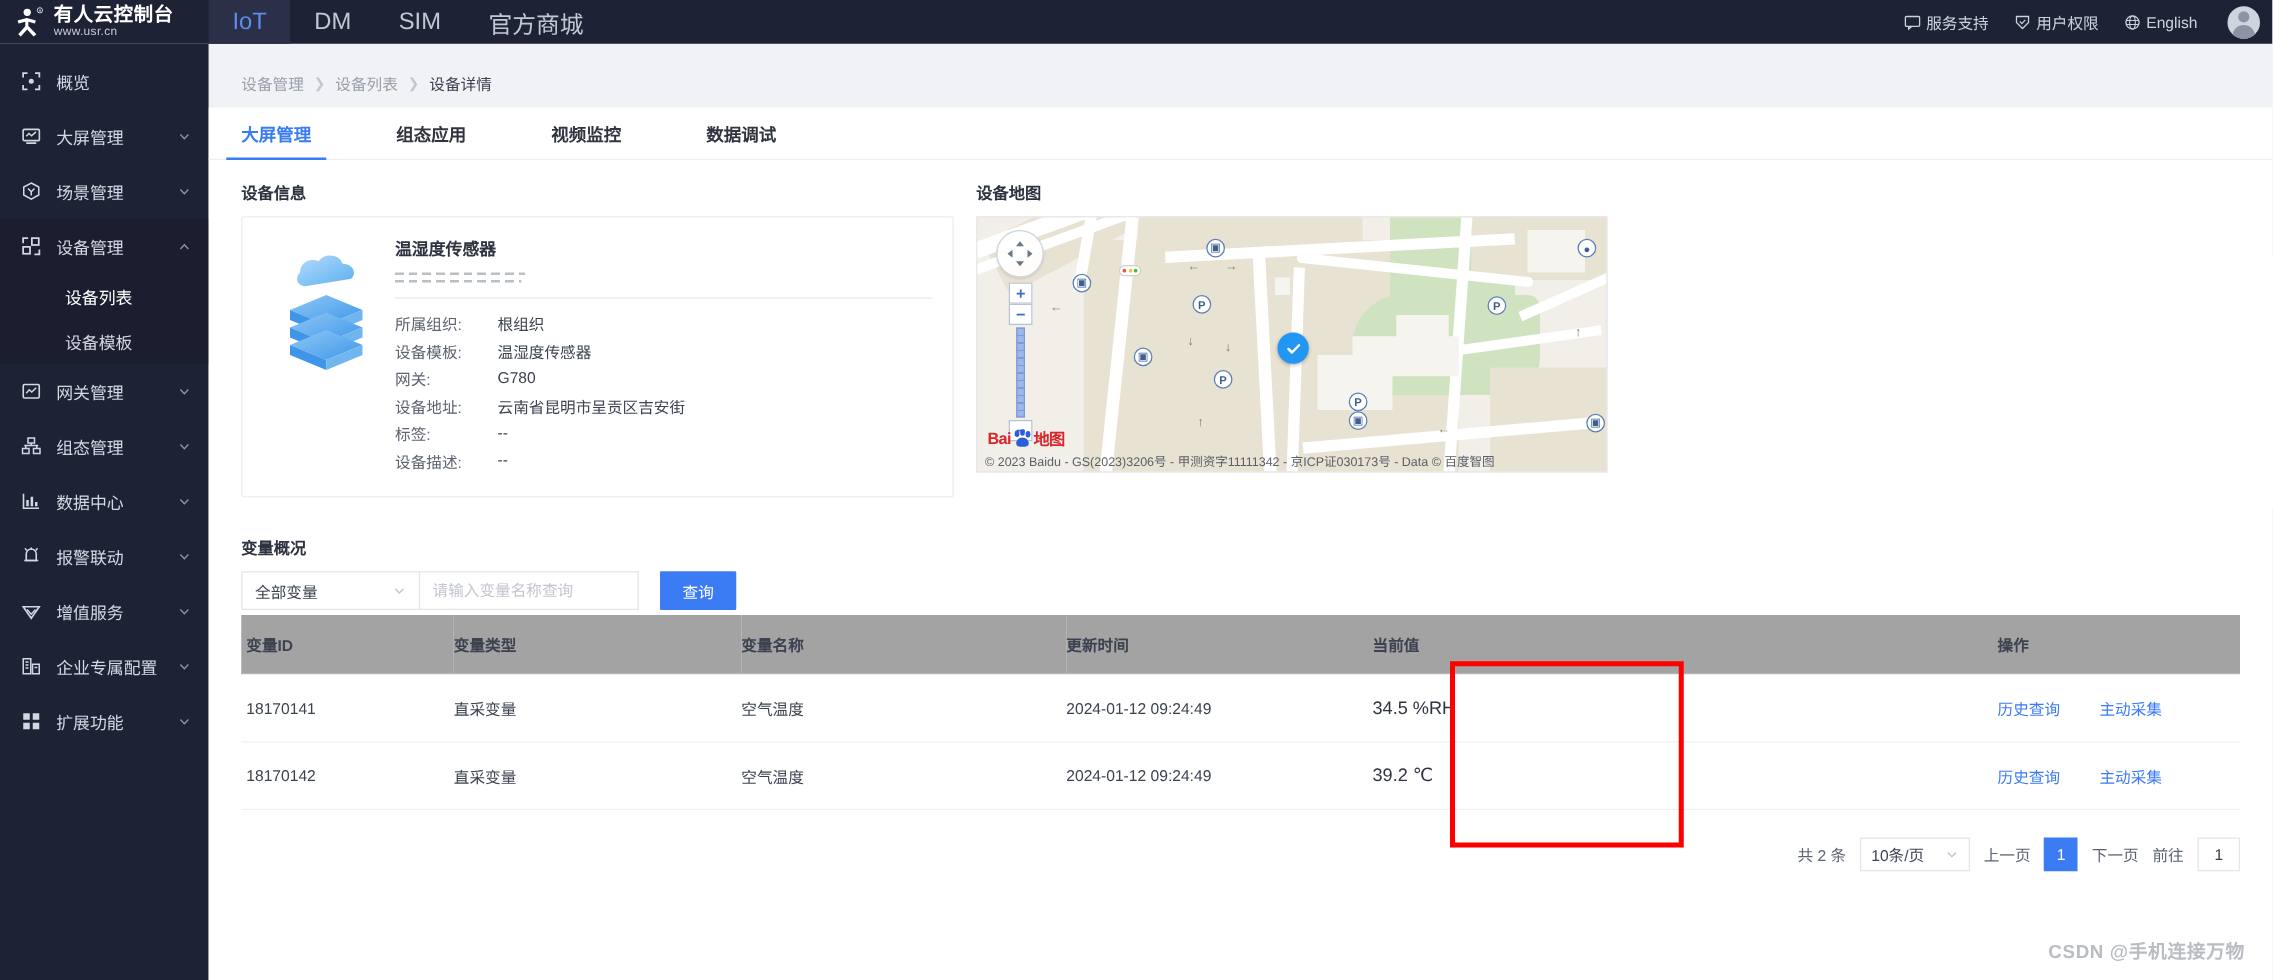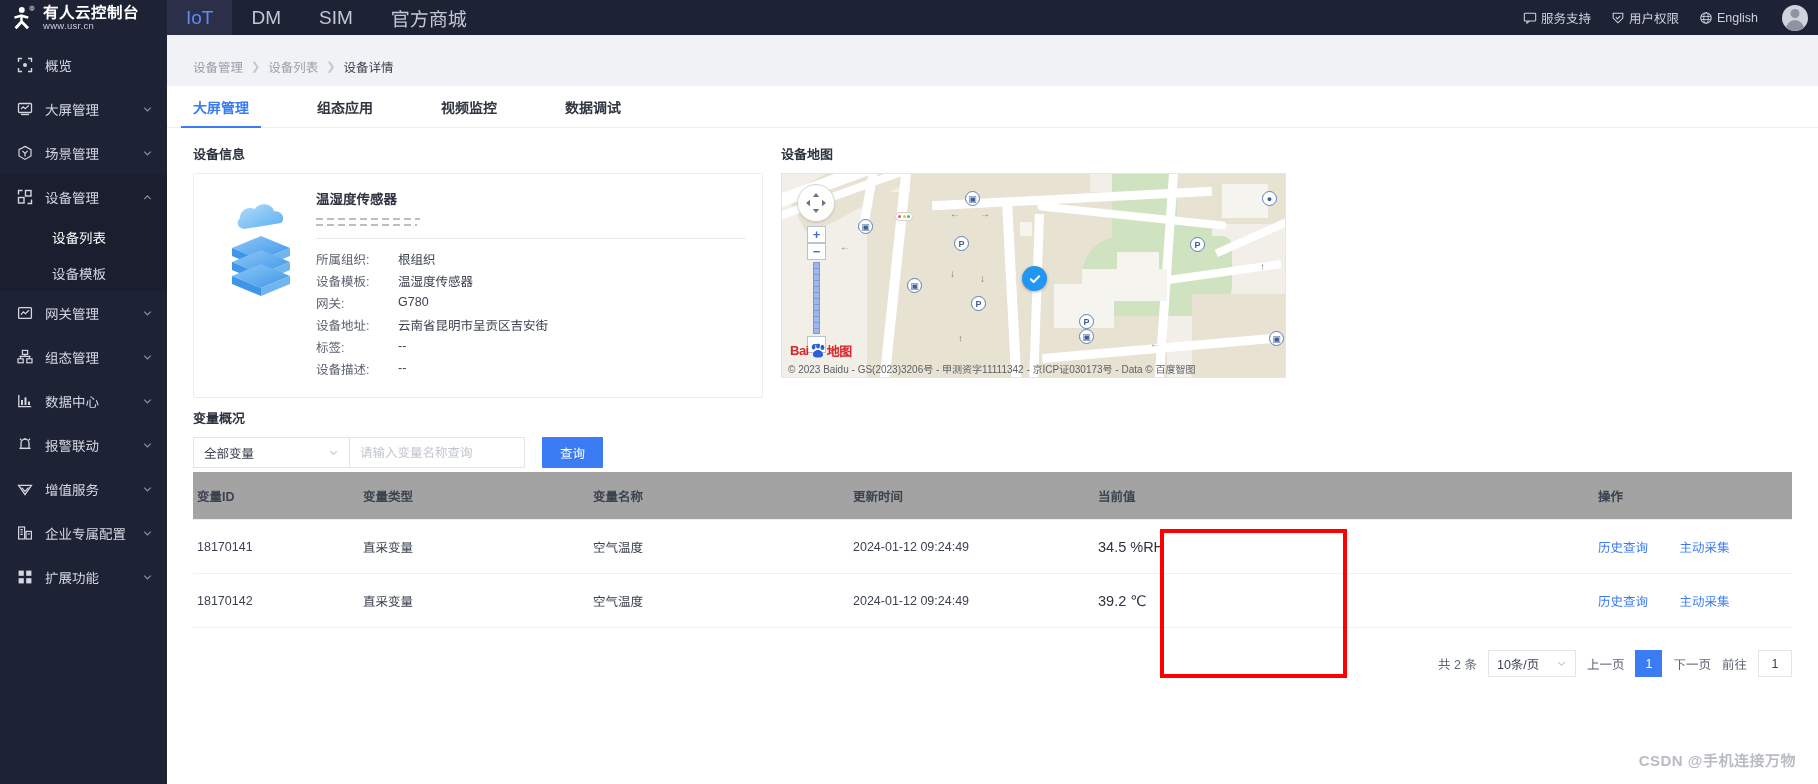--- a/index.html
+++ b/index.html
@@ -199,21 +199,21 @@
   .bd-red { color: #d8262c; letter-spacing: -.5px; }
   .bd-paw { width: 16px; height: 16px; margin: 0 1px; }
   .attrib {
     position: absolute; left: 6px; bottom: 1px; right: 4px;
     font-size: 10px; color: #5a5f66; white-space: nowrap;
   }
 
   
   .filters { display: flex; align-items: center; gap: 0; margin-bottom: 4px; }
   .select {
-    width: 157px; height: 31px; border: 1px solid #e2e5ea; background: #fff;
+    width: 143px; height: 31px; border: 1px solid #e2e5ea; background: #fff;
     display: flex; align-items: center; padding: 0 10px;
     font-size: 12.5px; color: #3c4250; cursor: pointer;
   }
   .select .sv { flex: 1; }
   .txtinput {
     width: 175px; height: 31px; border: 1px solid #e2e5ea; border-left: none;
     background: #fff; padding: 0 10px; font-size: 12.5px; color: #3c4250;
     outline: none;
   }
   .txtinput::placeholder { color: #c2c6ce; }
@@ -654,21 +654,21 @@
                   <ellipse cx="12.4" cy="4.4" rx="1.9" ry="2.6" fill="#2b5fd9"></ellipse>
                   <path d="M8 7 C11 7 13.4 9.6 13 12.2 C12.6 14.6 9.6 14.4 8 14.4 C6.4 14.4 3.4 14.6 3 12.2 C2.6 9.6 5 7 8 7 Z" fill="#2b5fd9"></path>
                 </svg>
                 <span class="bd-red">地图</span>
               </div>
               <div class="attrib">© 2023 Baidu - GS(2023)3206号 - 甲测资字11111342 - 京ICP证030173号 - Data © 百度智图</div>
             </div>
           </div>
         </div>
 
-        <div class="sec-title" style="margin-top:10px;">变量概况</div>
+        <div class="sec-title" style="margin-top:30px;">变量概况</div>
 
         <div class="filters">
           <div class="select">
             <span class="sv">全部变量</span>
             <svg width="11" height="11" viewBox="0 0 12 12">
               <path d="M2.5 4.4 L6 8 L9.5 4.4" fill="none" stroke="#c0c4cc" stroke-width="1.2"></path>
             </svg>
           </div>
           <input class="txtinput" type="text" placeholder="请输入变量名称查询" style="">
           <button class="btn-primary">查询</button>

